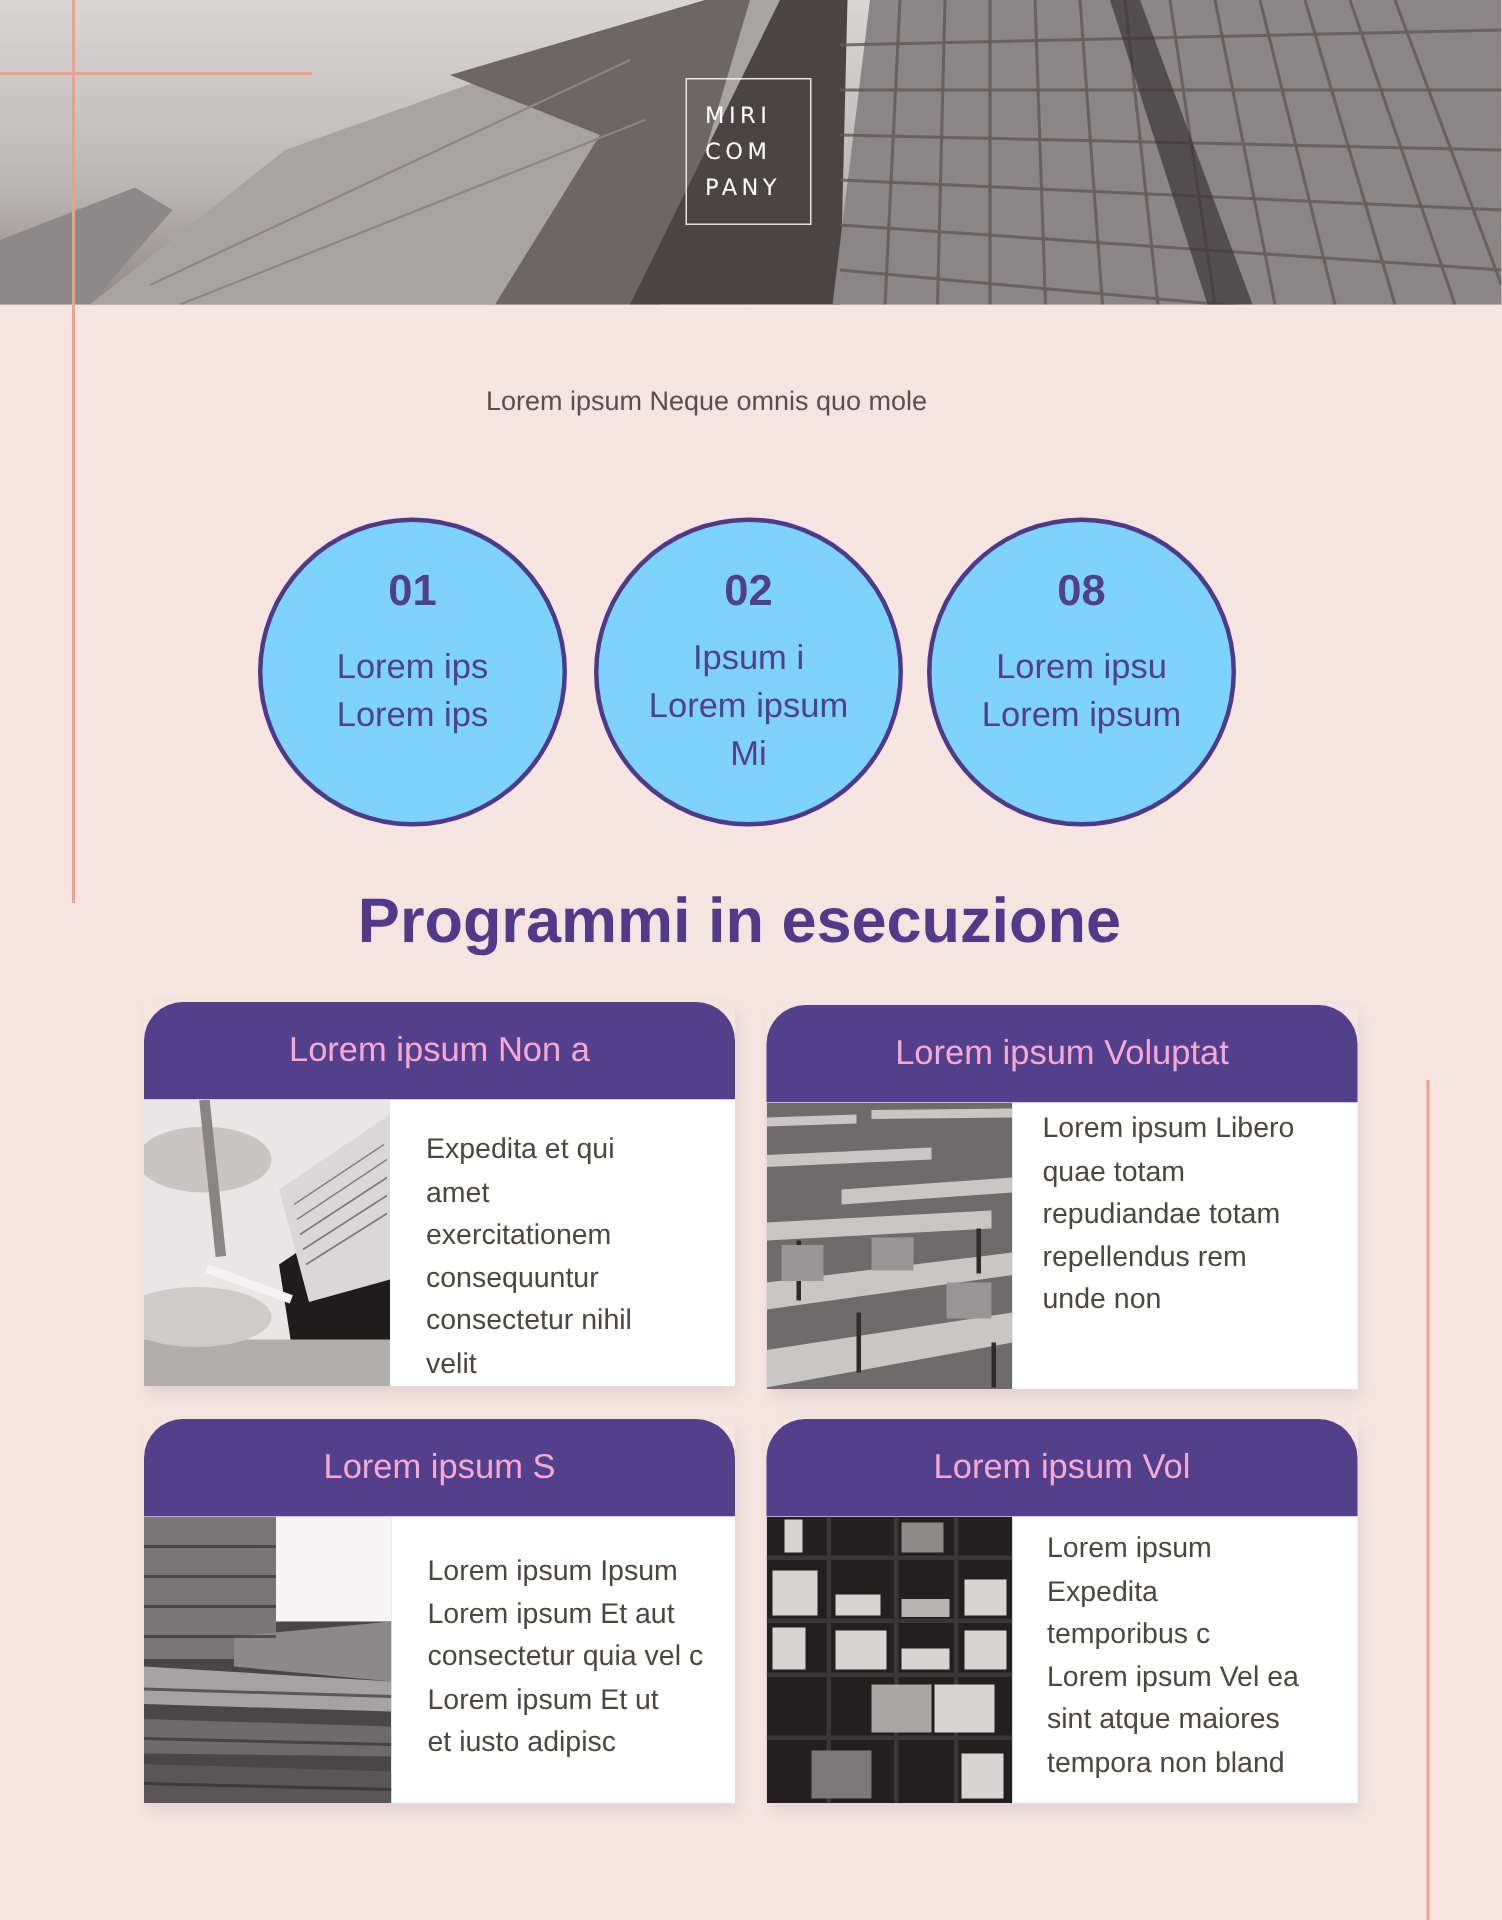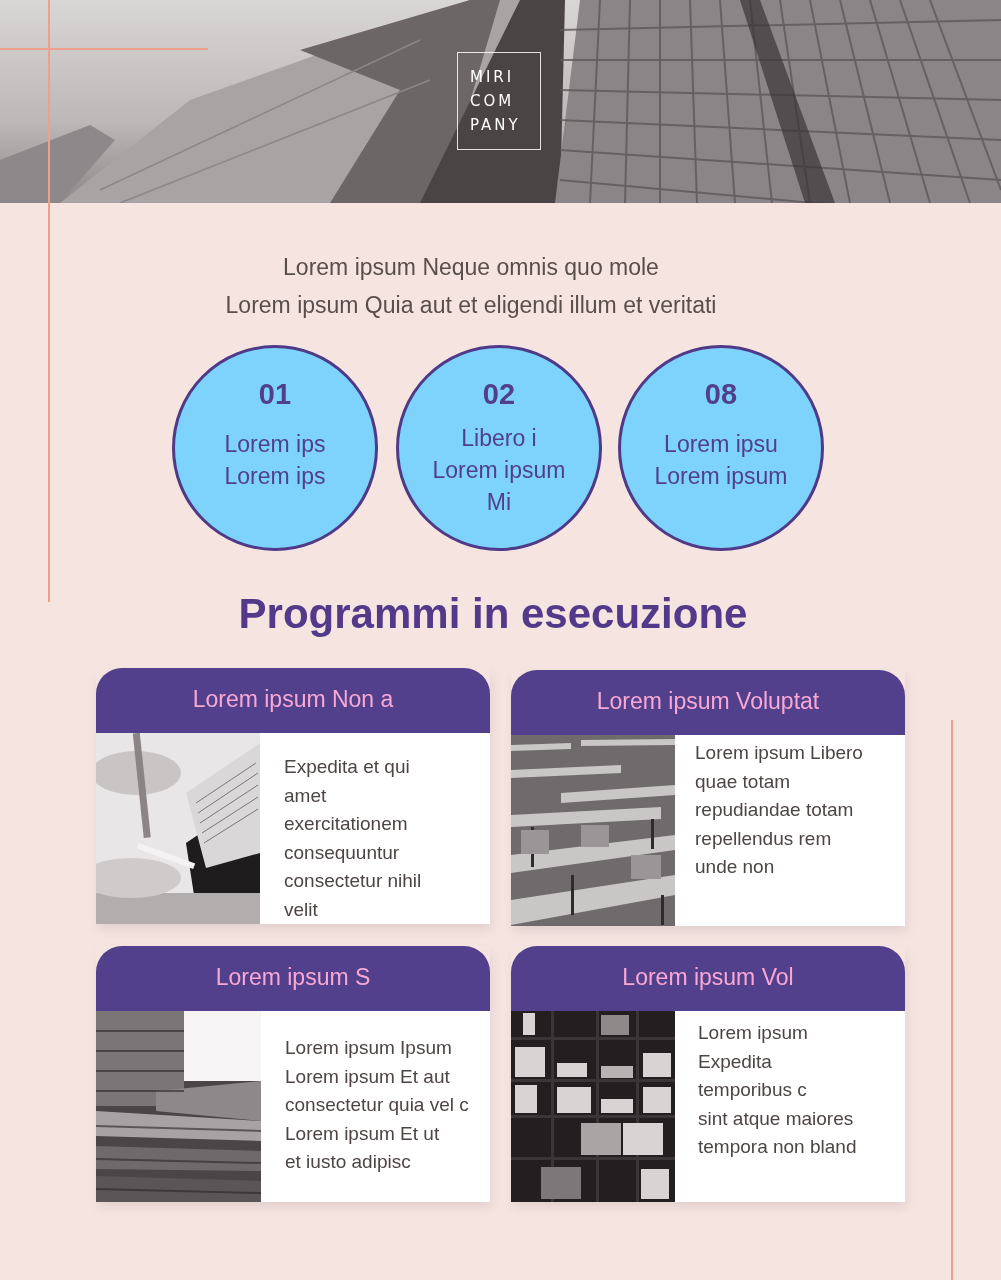--- a/index.html
+++ b/index.html
@@ -7,21 +7,21 @@
          background: #f6e4e1; font-family: "Liberation Sans", sans-serif; }
   .hero { position: absolute; left: 0; top: 0; width: 1001px; height: 203px; overflow: hidden;
           background: linear-gradient(180deg, #d9d6d6 0%, #bdb8b8 60%, #8e8888 100%); padding-left: 34px; }
   .hero svg { position: absolute; left: 0; top: 0; }
   .logo { position: absolute; left: 457px; top: 52px; width: 84px; height: 98px;
           border: 1px solid rgba(255,255,255,0.85); box-sizing: border-box;
           color: #fff; font-family: "DejaVu Sans", sans-serif; font-size: 15px; letter-spacing: 3px;
           display: flex; flex-direction: column; justify-content: center; padding-left: 12px; line-height: 24px; }
   .line { position: absolute; background: #f0a08a; }
   .intro { position: absolute; left: 0; top: 248px; width: 942px; text-align: center;
-           color: #5a4e4c; font-size: 23px; line-height: 38px; }
+           color: #5a4e4c; font-size: 18px; line-height: 38px; }
   .circle { position: absolute; top: 345px; width: 206px; height: 206px; border-radius: 50%;
             border: 3px solid #4f3a87; background: #7dd3fc; box-sizing: border-box;
             color: #523f8c; text-align: center; }
   .circle .num { position: absolute; top: 30px; left: 0; right: 0; font-size: 29px; font-weight: bold; }
   .circle .txt { position: absolute; top: 80px; left: 0; right: 0; font-size: 23px; line-height: 32px; }
   .circle.c2 .txt { top: 74px; }
   .title { position: absolute; left: 0; top: 590px; width: 986px; text-align: center;
            color: #52398a; font-size: 42px; font-weight: bold; }
   .card { position: absolute; width: 394px; height: 256px; box-shadow: 2px 6px 10px rgba(0,0,0,0.08); }
   .card .head { height: 65px; background: #52408c; border-radius: 26px 26px 0 0;
@@ -72,34 +72,33 @@
     <span>PANY</span>
   </div>
 </div>
 
 <div class="line" style="left:48px; top:0; width:2px; height:602px;"></div>
 <div class="line" style="left:0; top:48px; width:208px; height:2px;"></div>
 <div class="line" style="left:951px; top:720px; width:2px; height:560px;"></div>
 
 <div class="intro">
   <div>Lorem ipsum Neque omnis quo mole</div>
-  <div>Lorem ipsum Quia aut et eligendi illum et veritati</div>
 </div>
 
 <div class="circle c1" style="left:172px;">
   <div class="num">01</div>
   <div class="txt">
     <div>Lorem ips</div>
     <div>Lorem ips</div>
   </div>
 </div>
 <div class="circle c2" style="left:396px;">
   <div class="num">02</div>
   <div class="txt">
-    <div>Libero i</div>
+    <div>Ipsum i</div>
     <div>Lorem ipsum</div>
     <div>Mi</div>
   </div>
 </div>
 <div class="circle c3" style="left:618px;">
   <div class="num">08</div>
   <div class="txt">
     <div>Lorem ipsu</div>
     <div>Lorem ipsum</div>
   </div>
@@ -241,17 +240,18 @@
             <rect x="130" y="158" width="28" height="30"></rect>
           <rect x="12" y="2" width="12" height="22"></rect>
             <rect x="90" y="4" width="28" height="20" fill="#8e8a8a"></rect>
         </g>
       </svg>
     </div>
     <div class="txt" style="top:8px; left:187px;">
       <div>Lorem ipsum</div>
       <div>Expedita</div>
       <div>temporibus c</div>
+      <div>Lorem ipsum Vel ea</div>
       <div>sint atque maiores</div>
       <div>tempora non bland</div>
     </div>
   </div>
 </div>
 
 </body></html>

